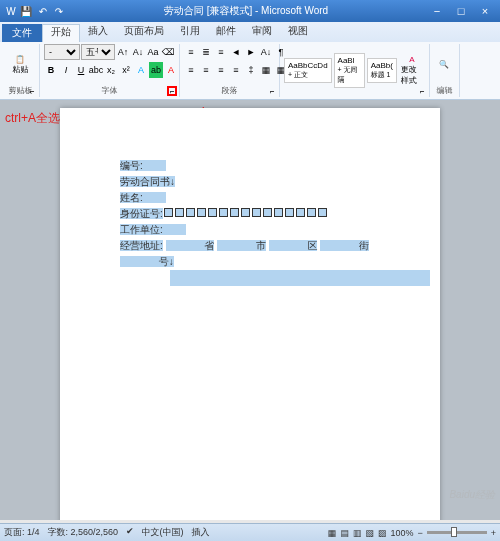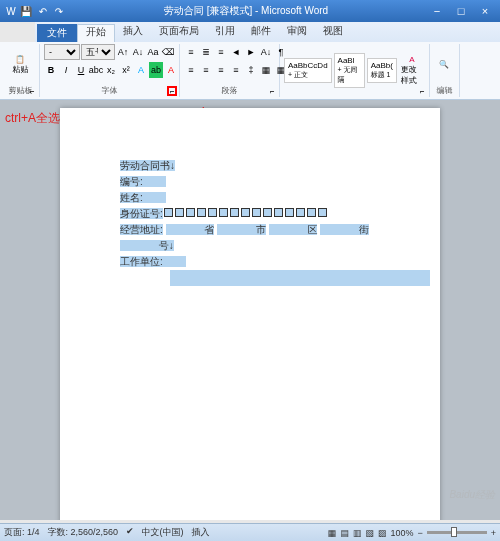--- a/index.html
+++ b/index.html
@@ -4,21 +4,21 @@
 <style>
 * { margin: 0; padding: 0; box-sizing: border-box; font-family: "Microsoft YaHei", sans-serif; }
 body { width: 500px; height: 541px; background: #e8e8e8; overflow: hidden; font-size: 10px; }
 .titlebar { background: linear-gradient(#4a8cdb, #2e6cb8); height: 22px; display: flex; align-items: center; color: white; font-size: 10px; justify-content: space-between; padding: 0 4px; }
 .title-left { display: flex; gap: 3px; align-items: center; }
 .title-center { font-size: 10px; }
 .title-right { display: flex; gap: 2px; }
 .win-btn { width: 22px; height: 16px; display: flex; align-items: center; justify-content: center; cursor: pointer; font-size: 11px; }
 .qat { display:flex; gap:2px; align-items:center; }
 .qat-btn { width:14px; height:14px; display:flex; align-items:center; justify-content:center; }
-.ribbon-tabs { background: linear-gradient(#e8f0fb, #dce8f7); height: 20px; display: flex; align-items: flex-end; padding-left: 2px; margin-left: 35px; }
+.ribbon-tabs { background: linear-gradient(#e8f0fb, #dce8f7); height: 20px; display: flex; align-items: flex-end; padding-left: 2px; }
 .file-tab { background: #2e6cb8; color: white; padding: 2px 10px; font-size: 10px; height: 18px; }
 .tab { padding: 0 8px; font-size: 10px; color: #333; height: 18px; }
 .tab.active { background: #f5f8fc; border: 1px solid #b8cce0; border-bottom: none; }
 .ribbon { background: #f5f8fc; height: 58px; border-bottom: 1px solid #b8cce0; display: flex; padding: 2px; }
 .group { border-right: 1px solid #d0dceb; padding: 0 4px; display: flex; flex-direction: column; justify-content: space-between; position: relative; }
 .group-label { font-size: 8px; color: #555; text-align: center; padding-bottom: 1px; }
 .group-content { display: flex; gap: 2px; align-items: center; flex: 1; }
 .btn { padding: 1px 2px; font-size: 9px; display: flex; align-items: center; justify-content: center; min-width: 14px; height: 16px; }
 .btn-lg { flex-direction: column; height: 40px; width: 30px; font-size: 8px; }
 .launcher { position: absolute; bottom: 1px; right: 2px; width: 10px; height: 10px; font-size: 8px; display: flex; align-items: center; justify-content: center; }
@@ -167,33 +167,33 @@
       </div>
     </div>
     <div class="group-label">编辑</div>
   </div>
 </div>
 
 <div class="doc-area">
   <div class="arrow">↑</div>
   <div class="annotation">ctrl+A全选文档以后，点击红框内的箭头，也就是启动字体设置对话框。</div>
   <div class="page">
+    <div class="doc-line"><span class="sel">编号:</span><span class="sel" style="padding-right:20px">&nbsp;</span></div>
     <div class="doc-line"><span class="sel">劳动合同书↓</span></div>
-    <div class="doc-line"><span class="sel">编号:</span><span class="sel" style="padding-right:20px">&nbsp;</span></div>
     <div class="doc-line"><span class="sel">姓名:</span><span class="sel" style="padding-right:20px">&nbsp;</span></div>
     <div class="doc-line"><span class="sel">身份证号:</span><span class="sq"></span><span class="sq"></span><span class="sq"></span><span class="sq"></span><span class="sq"></span><span class="sq"></span><span class="sq"></span><span class="sq"></span><span class="sq"></span><span class="sq"></span><span class="sq"></span><span class="sq"></span><span class="sq"></span><span class="sq"></span><span class="sq"></span></div>
+    <div class="doc-line"><span class="sel">工作单位:</span><span class="sel" style="padding-right:20px">&nbsp;</span></div>
     <div class="doc-line">
       <span class="sel">经营地址:</span>
       <span class="sel" style="padding:0 18px">&nbsp;</span><span class="sel">省</span>
       <span class="sel" style="padding:0 18px">&nbsp;</span><span class="sel">市</span>
       <span class="sel" style="padding:0 18px">&nbsp;</span><span class="sel">区</span>
       <span class="sel" style="padding:0 18px">&nbsp;</span><span class="sel">街</span>
       <span class="sel" style="padding:0 18px">&nbsp;</span><span class="sel">号↓</span>
     </div>
-    <div class="doc-line"><span class="sel">工作单位:</span><span class="sel" style="padding-right:20px">&nbsp;</span></div>
     <div class="doc-line"><span class="sel" style="display:inline-block;width:260px;margin-left:50px">&nbsp;</span></div>
   </div>
   <div class="watermark">Baidu经验</div>
 </div>
 
 <div class="statusbar">
   <div class="status-left">
     <span>页面: 1/4</span>
     <span>字数: 2,560/2,560</span>
     <span>✔</span>

